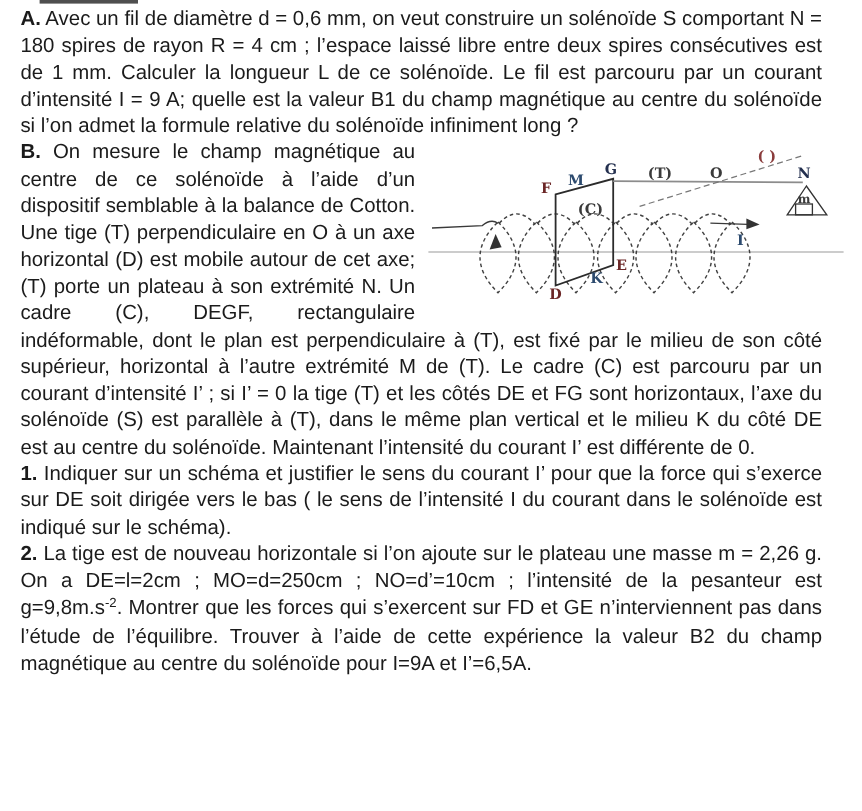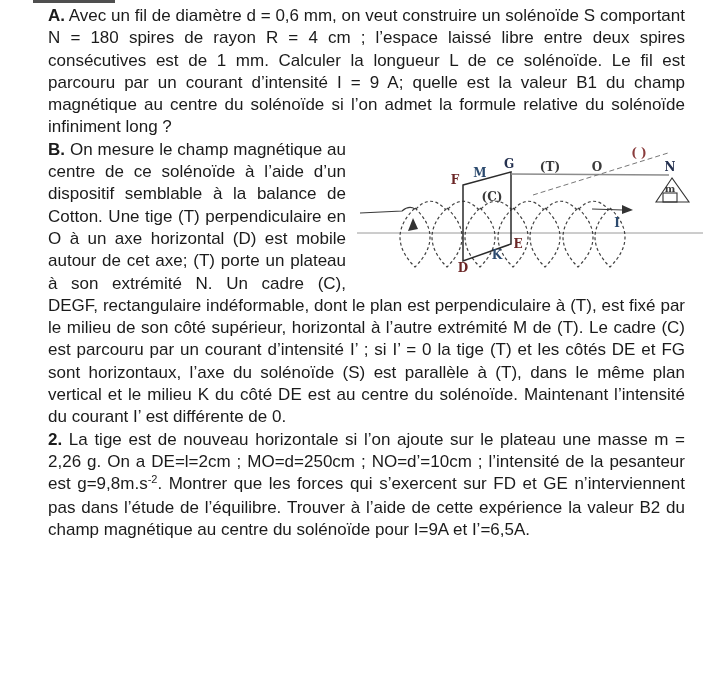--- a/index.html
+++ b/index.html
@@ -2,21 +2,21 @@
 <html><head>
 <meta charset="utf-8">
 <style>
   html,body{margin:0;padding:0;}
   body{
     width:718px;height:676px;overflow:hidden;background:#ffffff;
     font-family:"Liberation Sans","DejaVu Sans",sans-serif;
   }
   .page{
     position:relative;width:718px;height:480px;box-sizing:border-box;
-    padding:5px 33px 0 48px;color:#1b1b1b;
+    padding:5px 33px 0 17px;color:#1b1b1b;
   }
   .top-rule{
     position:absolute;left:33px;top:0;width:82px;height:3px;background:#4f4f4f;
   }
   p.para{
     margin:0;font-size:17px;line-height:22.3px;text-align:justify;
     text-justify:inter-word;
   }
   .b{font-weight:700;}
   .sup{font-size:11px;position:relative;top:-6px;}
@@ -99,16 +99,17 @@
       <text x="245" y="30" text-anchor="middle">O</text>
       <text class="navy" x="318" y="30" text-anchor="middle">N</text>
       <text class="axlbl" x="287" y="16" text-anchor="middle">( )</text>
       <text class="red" x="111" y="131" text-anchor="middle">D</text>
       <text class="red" x="166" y="107" text-anchor="middle">E</text>
       <text class="blue" x="145" y="118" text-anchor="middle">K</text>
       <text class="blue" x="265" y="86" text-anchor="middle">I</text>
       <text class="small" x="318" y="51" text-anchor="middle">m</text>
     </svg><span class="b">B.</span><span> On mesure le champ magnétique au centre de ce solénoïde à l’aide d’un dispositif semblable à la balance de Cotton. Une tige (T) perpendiculaire en O à un axe horizontal (D) est mobile autour de cet axe; (T) porte un plateau à son extrémité N. Un cadre (C), DEGF, rectangulaire indéformable, dont le plan est perpendiculaire à (T), est fixé par le milieu de son côté supérieur, horizontal à l’autre extrémité M de (T). Le cadre (C) est parcouru par un courant d’intensité I’ ; si I’ = 0 la tige (T) et les côtés DE et FG sont horizontaux, l’axe du solénoïde (S) est parallèle à (T), dans le même plan vertical et le milieu K du côté DE est au centre du solénoïde. Maintenant l’intensité du courant I’ est différente de 0.</span></p>
 
+  <p class="para"><span class="b">1.</span><span> Indiquer sur un schéma et justifier le sens du courant I’ pour que la force qui s’exerce sur DE soit dirigée vers le bas ( le sens de l’intensité I du courant dans le solénoïde est indiqué sur le schéma).</span></p>
 
   <p class="para"><span class="b">2.</span><span> La tige est de nouveau horizontale si l’on ajoute sur le plateau une masse m = 2,26 g. On a DE=l=2cm ; MO=d=250cm ; NO=d’=10cm ; l’intensité de la pesanteur est g=9,8m.s</span><span class="sup">-2</span><span>. Montrer que les forces qui s’exercent sur FD et GE n’interviennent pas dans l’étude de l’équilibre. Trouver à l’aide de cette expérience la valeur B2 du champ magnétique au centre du solénoïde pour I=9A et I’=6,5A.</span></p>
 
 </div>
 
 </body></html>

